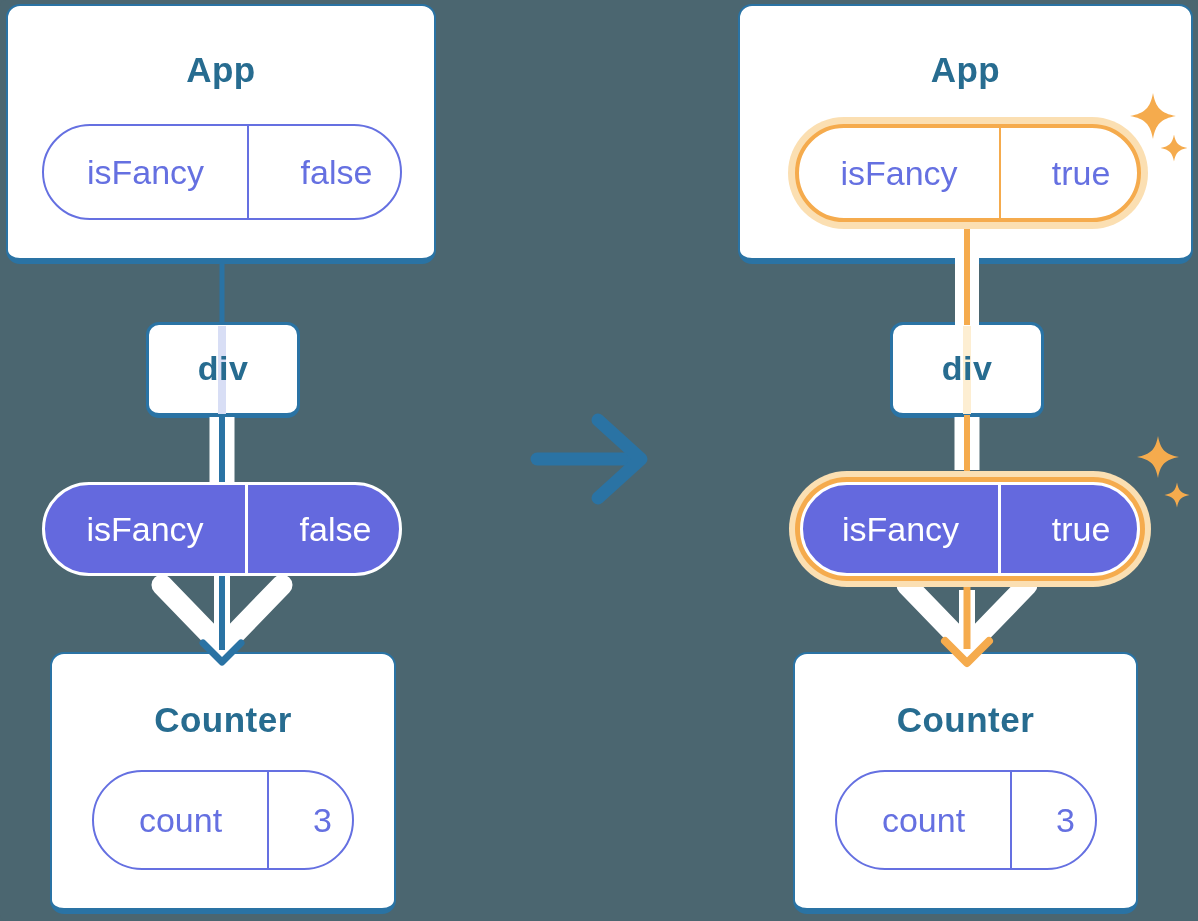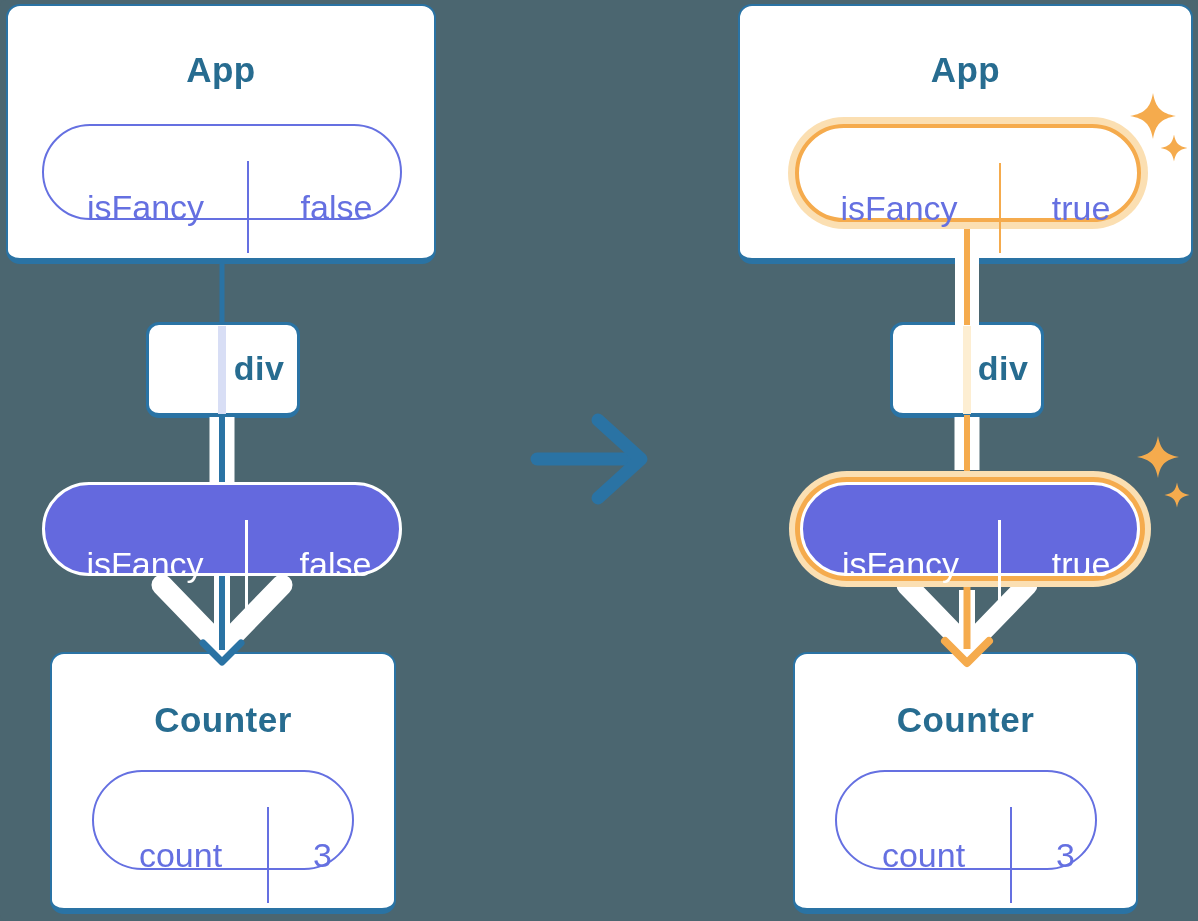--- a/index.html
+++ b/index.html
@@ -38,35 +38,33 @@
     z-index:4;
     letter-spacing:.5px;
   }
   .div-label{
     position:absolute;
     display:flex;align-items:center;justify-content:center;
     font-size:34px;font-weight:600;
     color:var(--title-text,#276c90);
     z-index:4;
     letter-spacing:.5px;
-    padding-left:36px;
   }
   
   .pill{
     position:absolute;
     display:flex;
     box-sizing:border-box;
     z-index:4;
     font-size:34px;
   }
   .pill .seg{
     display:flex;align-items:center;justify-content:center;
     height:100%;
     box-sizing:border-box;
-    margin-top:35px;
   }
   .pill .seg.grow{flex:1;padding-left:24px;}
   .pill.outline{
     background:#fff;
     border:2px solid var(--purple-text,#6570e1);
     color:var(--purple-text,#6570e1);
   }
   .pill.outline .seg + .seg{border-left:2px solid var(--purple-text,#6570e1);}
   .pill.solid{
     background:var(--purple,#6469de);

